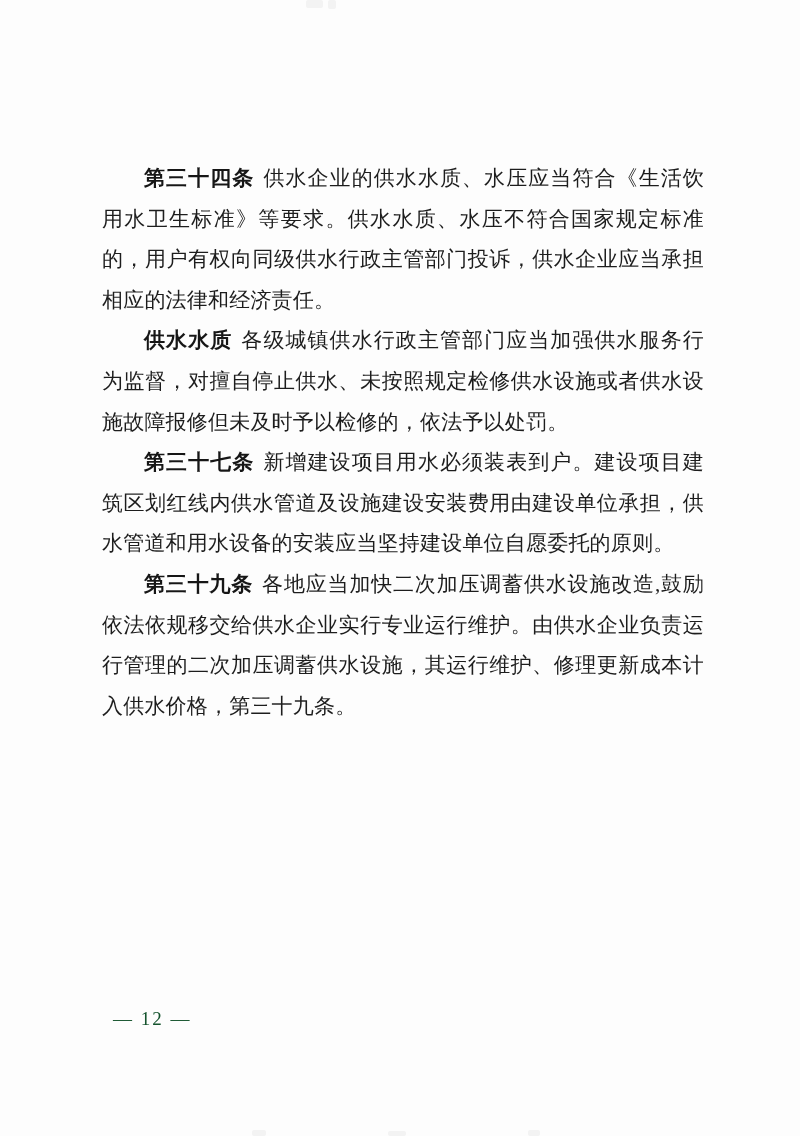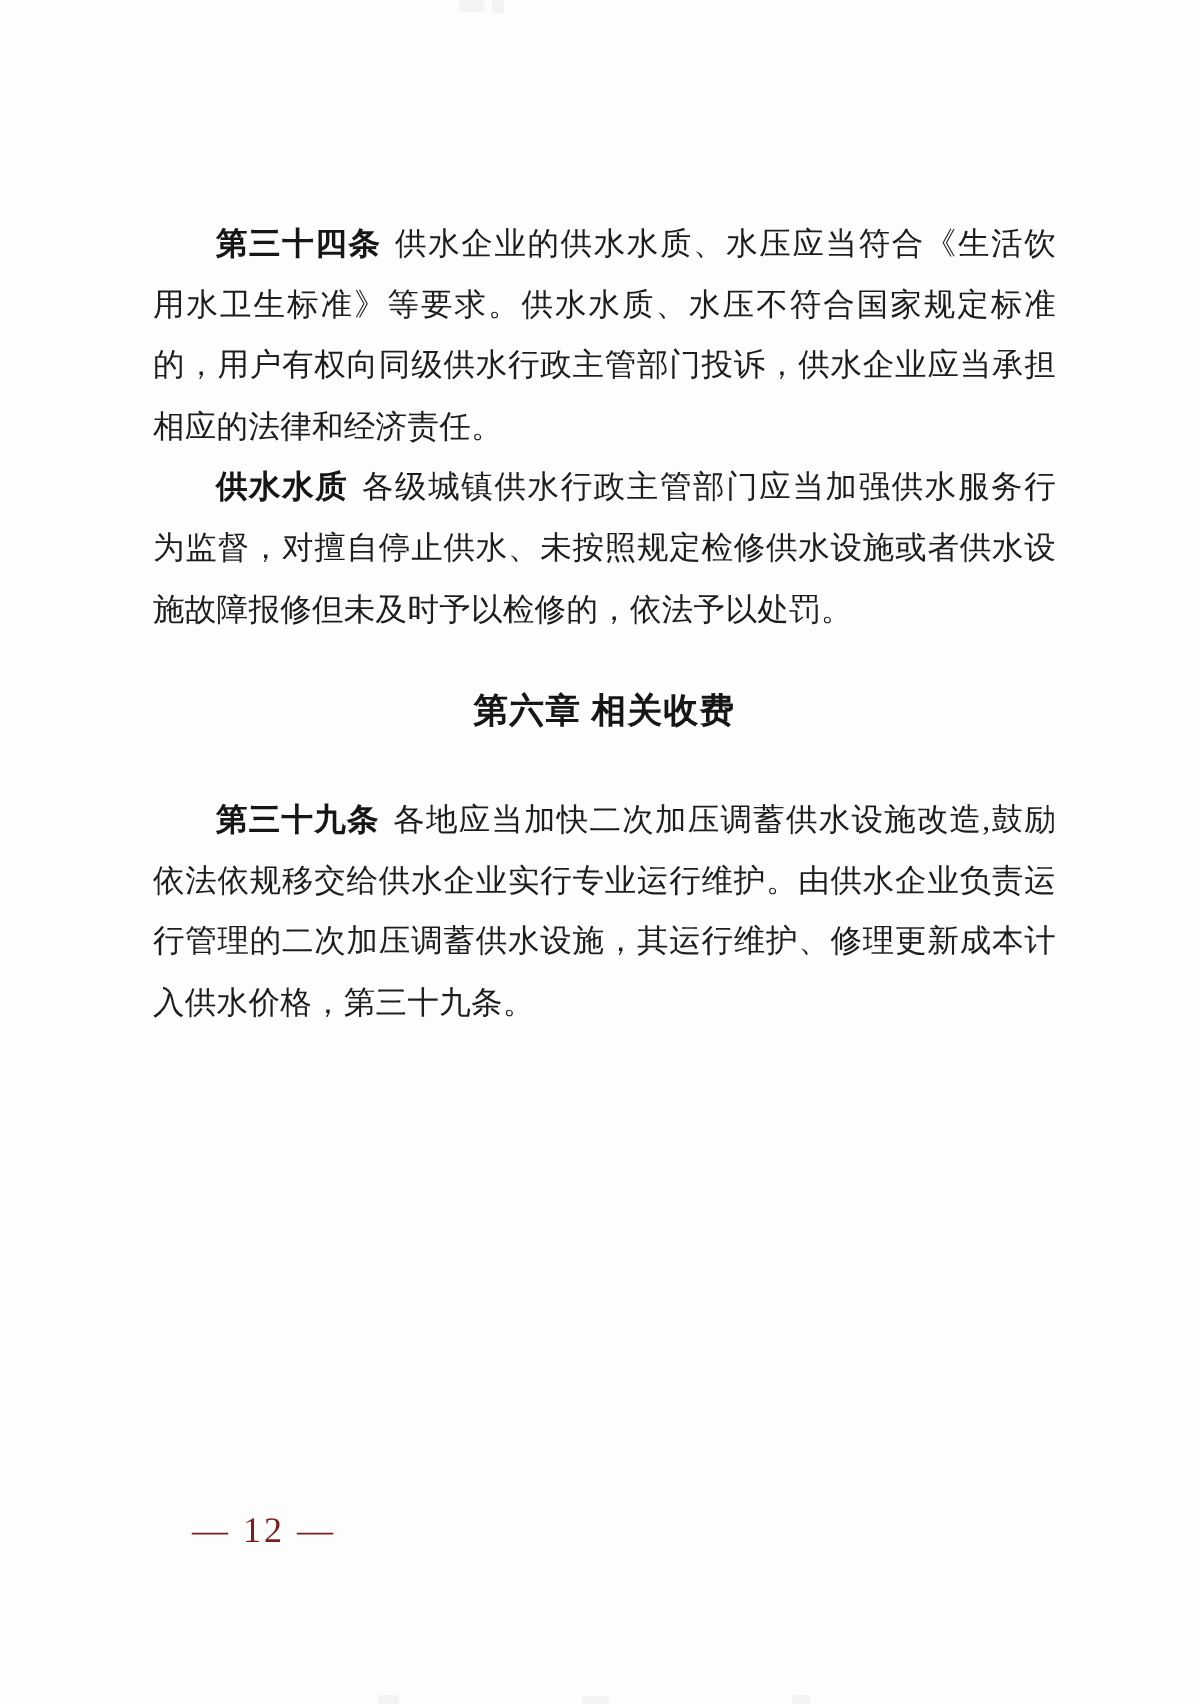--- a/index.html
+++ b/index.html
@@ -12,21 +12,21 @@
     width: 800px;
     height: 1136px;
     background: #fdfdfd;
     overflow: hidden;
     font-family: "Liberation Serif", "DejaVu Serif", serif;
     color: #1d1d1d;
   }
   .content {
     position: absolute;
     left: 102px;
-    top: 142px;
+    top: 158px;
     width: 602px;
     font-family: Liberation Serif, serif;
   }
   .para {
     margin: 0;
     font-size: 21px;
     line-height: 40.6px;
     letter-spacing: 0.2px;
     text-align: justify;
     text-indent: 42px;
@@ -41,25 +41,25 @@
     margin: 28px 0 32px 0;
     font-size: 23px;
     font-weight: 700;
     line-height: 40px;
     text-align: center;
     letter-spacing: 1px;
     color: #161616;
   }
   .page-number {
     position: absolute;
-    left: 128px;
+    left: 113px;
     top: 1008px;
-    font-size: 24px;
+    font-size: 19px;
     letter-spacing: 2px;
-    color: #7f1d1d;
+    color: #14532d;
     white-space: nowrap;
   }
   .smudge {
     position: absolute;
     background: #f3f3f3;
     border-radius: 2px;
   }
   .smudge-top-1 { left: 306px; top: 0; width: 17px; height: 8px; }
   .smudge-top-2 { left: 328px; top: 0; width: 8px;  height: 9px; }
   .smudge-bot-1 { left: 252px; top: 1130px; width: 14px; height: 6px; }
@@ -78,22 +78,24 @@
 
     <p class="para">
       <span class="art-num">第三十四条</span><span>供水企业的供水水质、水压应当符合《生活饮用水卫生标准》等要求。供水水质、水压不符合国家规定标准的，用户有权向同级供水行政主管部门投诉，供水企业应当承担相应的法律和经济责任。</span>
     </p>
 
 
     <p class="para">
       <span class="art-num">供水水质</span><span>各级城镇供水行政主管部门应当加强供水服务行为监督，对擅自停止供水、未按照规定检修供水设施或者供水设施故障报修但未及时予以检修的，依法予以处罚。</span>
     </p>
 
-    <h2 class="chapter">第六章 相关收费</h2>
 
+    <p class="para">
+      <span class="art-num">第三十七条</span><span>新增建设项目用水必须装表到户。建设项目建筑区划红线内供水管道及设施建设安装费用由建设单位承担，供水管道和用水设备的安装应当坚持建设单位自愿委托的原则。</span>
+    </p>
 
     <p class="para">
       <span class="art-num">第三十九条</span><span>各地应当加快二次加压调蓄供水设施改造,鼓励依法依规移交给供水企业实行专业运行维护。由供水企业负责运行管理的二次加压调蓄供水设施，其运行维护、修理更新成本计入供水价格，第三十九条。</span>
     </p>
 
 
   </div>
 
   <div class="page-number">— 12 —</div>
 

